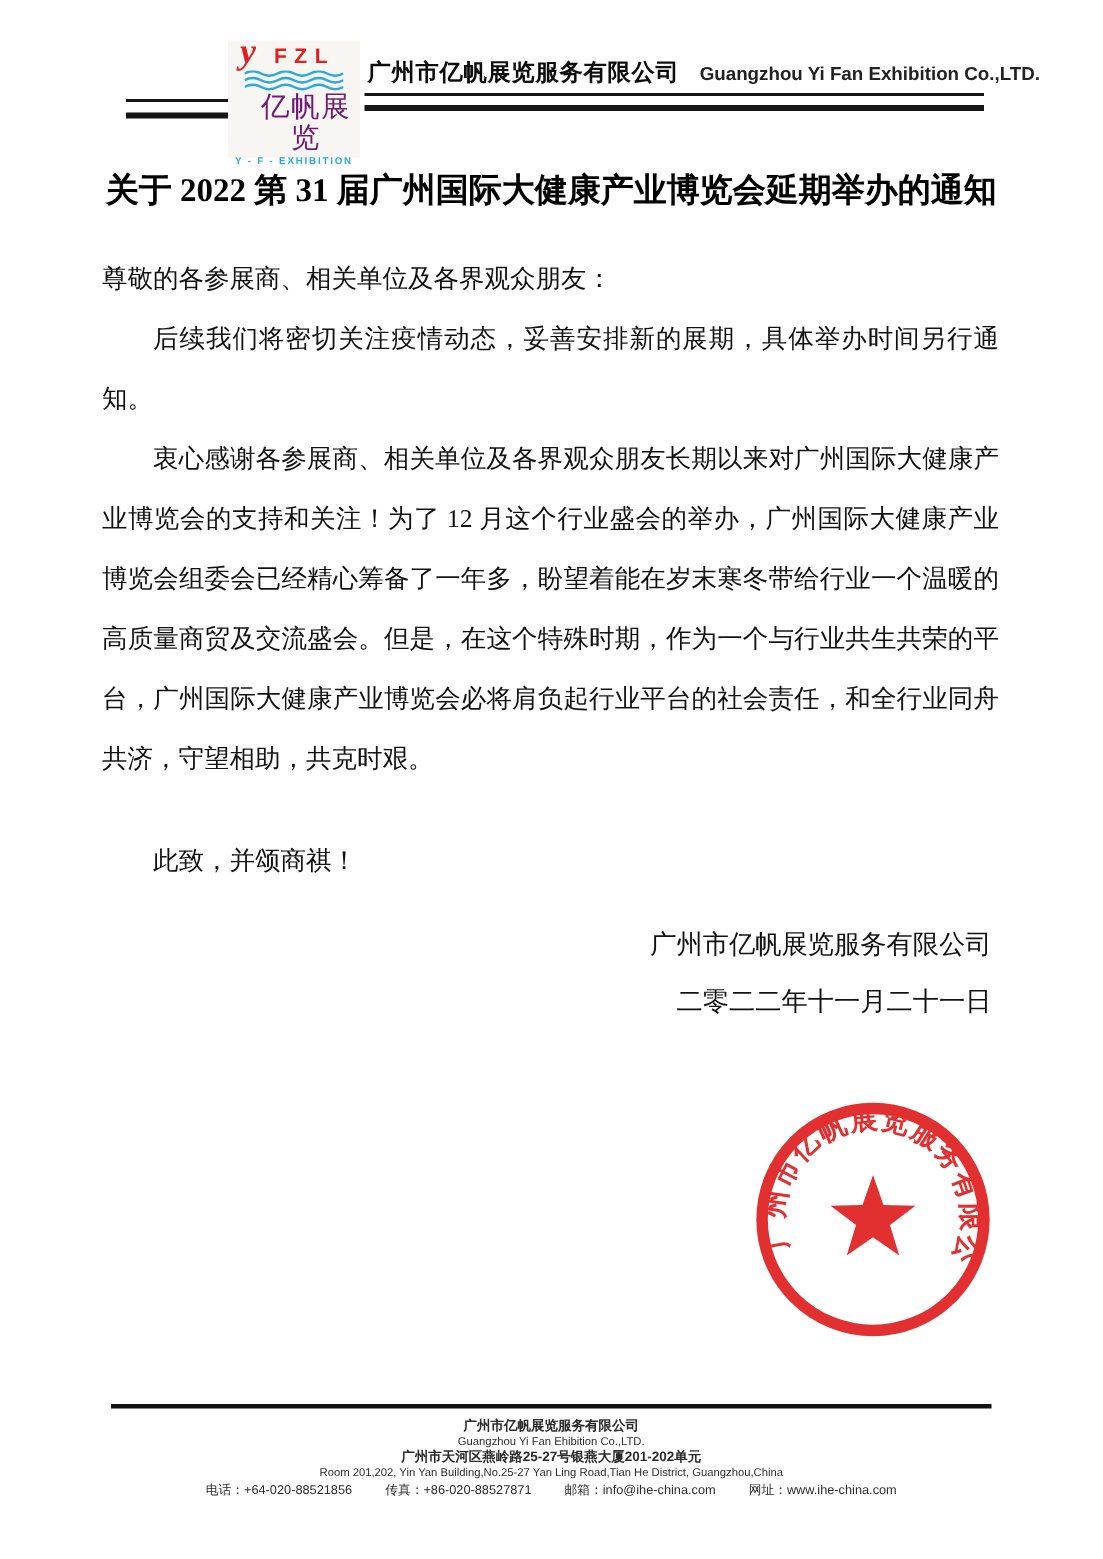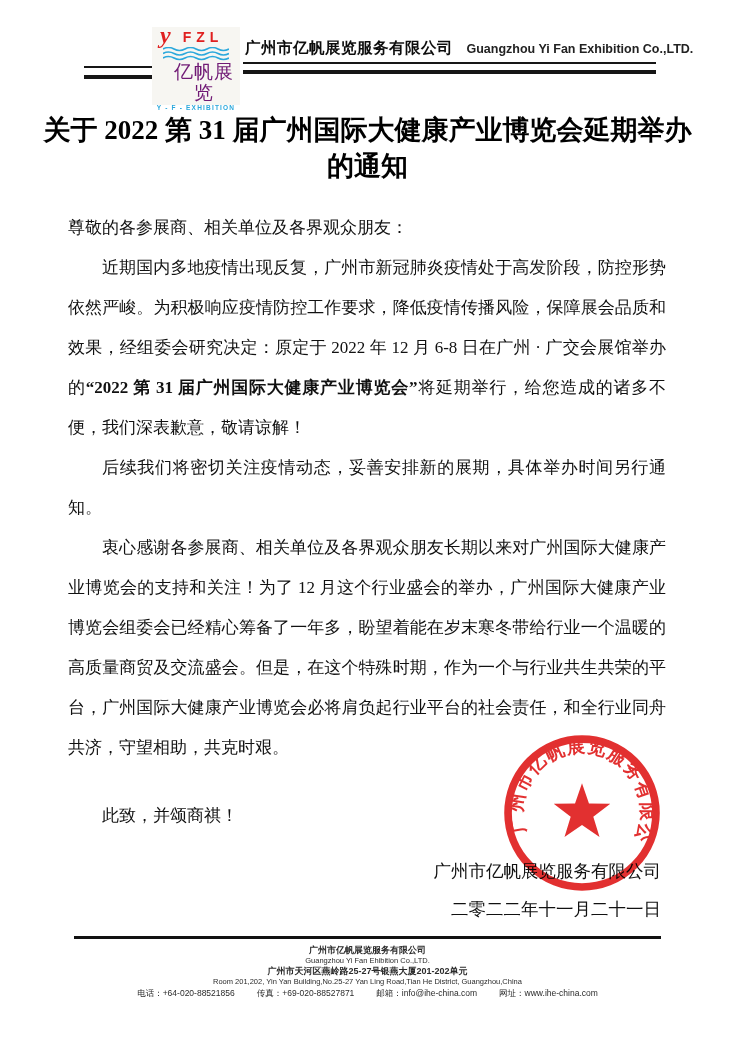--- a/index.html
+++ b/index.html
@@ -38,21 +38,21 @@
   .logo-en { color:#2ba8dc; font-weight:bold; font-size:6.5px; letter-spacing:1.2px; line-height:9px; }
 
   .company-line { position:absolute; left:245px; top:38px; white-space:nowrap; z-index:2;
     font-family:"Liberation Sans","DejaVu Sans",sans-serif; }
   .company-cn { font-size:15.5px; font-weight:bold; color:#0d0d0d; letter-spacing:0.5px; }
   .company-en { font-size:12.5px; font-weight:bold; color:#222; margin-left:9px;text-align:right; }
 
   
   .doc-title {
     margin:112px 40px 0 40px; text-align:center;
-    font-size:27px; font-weight:bold; color:#000;
+    font-size:22px; font-weight:bold; color:#000;
     font-family:"Liberation Serif","DejaVu Serif",serif;
   }
   .body-text {
     margin:24px 69px 0 68px;
     font-size:17px; line-height:40px; text-align:justify;
     color:#111;
   }
   .body-text p { margin:0; }
   .para { text-indent:2em; }
   .bold-seg { font-weight:bold; }
@@ -104,21 +104,20 @@
     <div class="company-line">
       <span class="company-cn">广州市亿帆展览服务有限公司</span>
       <span class="company-en">Guangzhou Yi Fan Exhibition Co.,LTD.</span>
     </div>
   </div>
 
   <div class="doc-title">关于 2022 第 31 届广州国际大健康产业博览会延期举办的通知</div>
 
   <div class="body-text">
     <p class="salutation">尊敬的各参展商、相关单位及各界观众朋友：</p>
-    <p class="para"><span>近期国内多地疫情出现反复，广州市新冠肺炎疫情处于高发阶段，防控形势依然严峻。为积极响应疫情防控工作要求，降低疫情传播风险，保障展会品质和效果，经组委会研究决定：原定于 2022 年 12 月 6-8 日在广州 · 广交会展馆举办的</span><span class="bold-seg">“2022 第 31 届广州国际大健康产业博览会”</span><span>将延期举行，给您造成的诸多不便，我们深表歉意，敬请谅解！</span></p>
     <p class="para">后续我们将密切关注疫情动态，妥善安排新的展期，具体举办时间另行通知。</p>
     <p class="para">衷心感谢各参展商、相关单位及各界观众朋友长期以来对广州国际大健康产业博览会的支持和关注！为了 12 月这个行业盛会的举办，广州国际大健康产业博览会组委会已经精心筹备了一年多，盼望着能在岁末寒冬带给行业一个温暖的高质量商贸及交流盛会。但是，在这个特殊时期，作为一个与行业共生共荣的平台，广州国际大健康产业博览会必将肩负起行业平台的社会责任，和全行业同舟共济，守望相助，共克时艰。</p>
     <p class="closing">此致，并颂商祺！</p>
   </div>
 
   <div class="signature">
     <div>广州市亿帆展览服务有限公司</div>
     <div>二零二二年十一月二十一日</div>
   </div>
 
@@ -134,19 +133,19 @@
   </svg>
 
   <div class="footer">
     <div class="footer-rule"></div>
     <div class="footer-cn-name">广州市亿帆展览服务有限公司</div>
     <div class="footer-en-name">Guangzhou Yi Fan Ehibition Co.,LTD.</div>
     <div class="footer-cn-addr">广州市天河区燕岭路25-27号银燕大厦201-202单元</div>
     <div class="footer-en-addr">Room 201,202, Yin Yan Building,No.25-27 Yan Ling Road,Tian He District, Guangzhou,China</div>
     <div class="footer-contact">
       <span>电话：+64-020-88521856</span>
-      <span>传真：+69-020-88527871</span>
+      <span>传真：+86-020-88527871</span>
       <span>邮箱：info@ihe-china.com</span>
       <span>网址：www.ihe-china.com</span>
     </div>
   </div>
 
 </div>
 
 </body></html>

